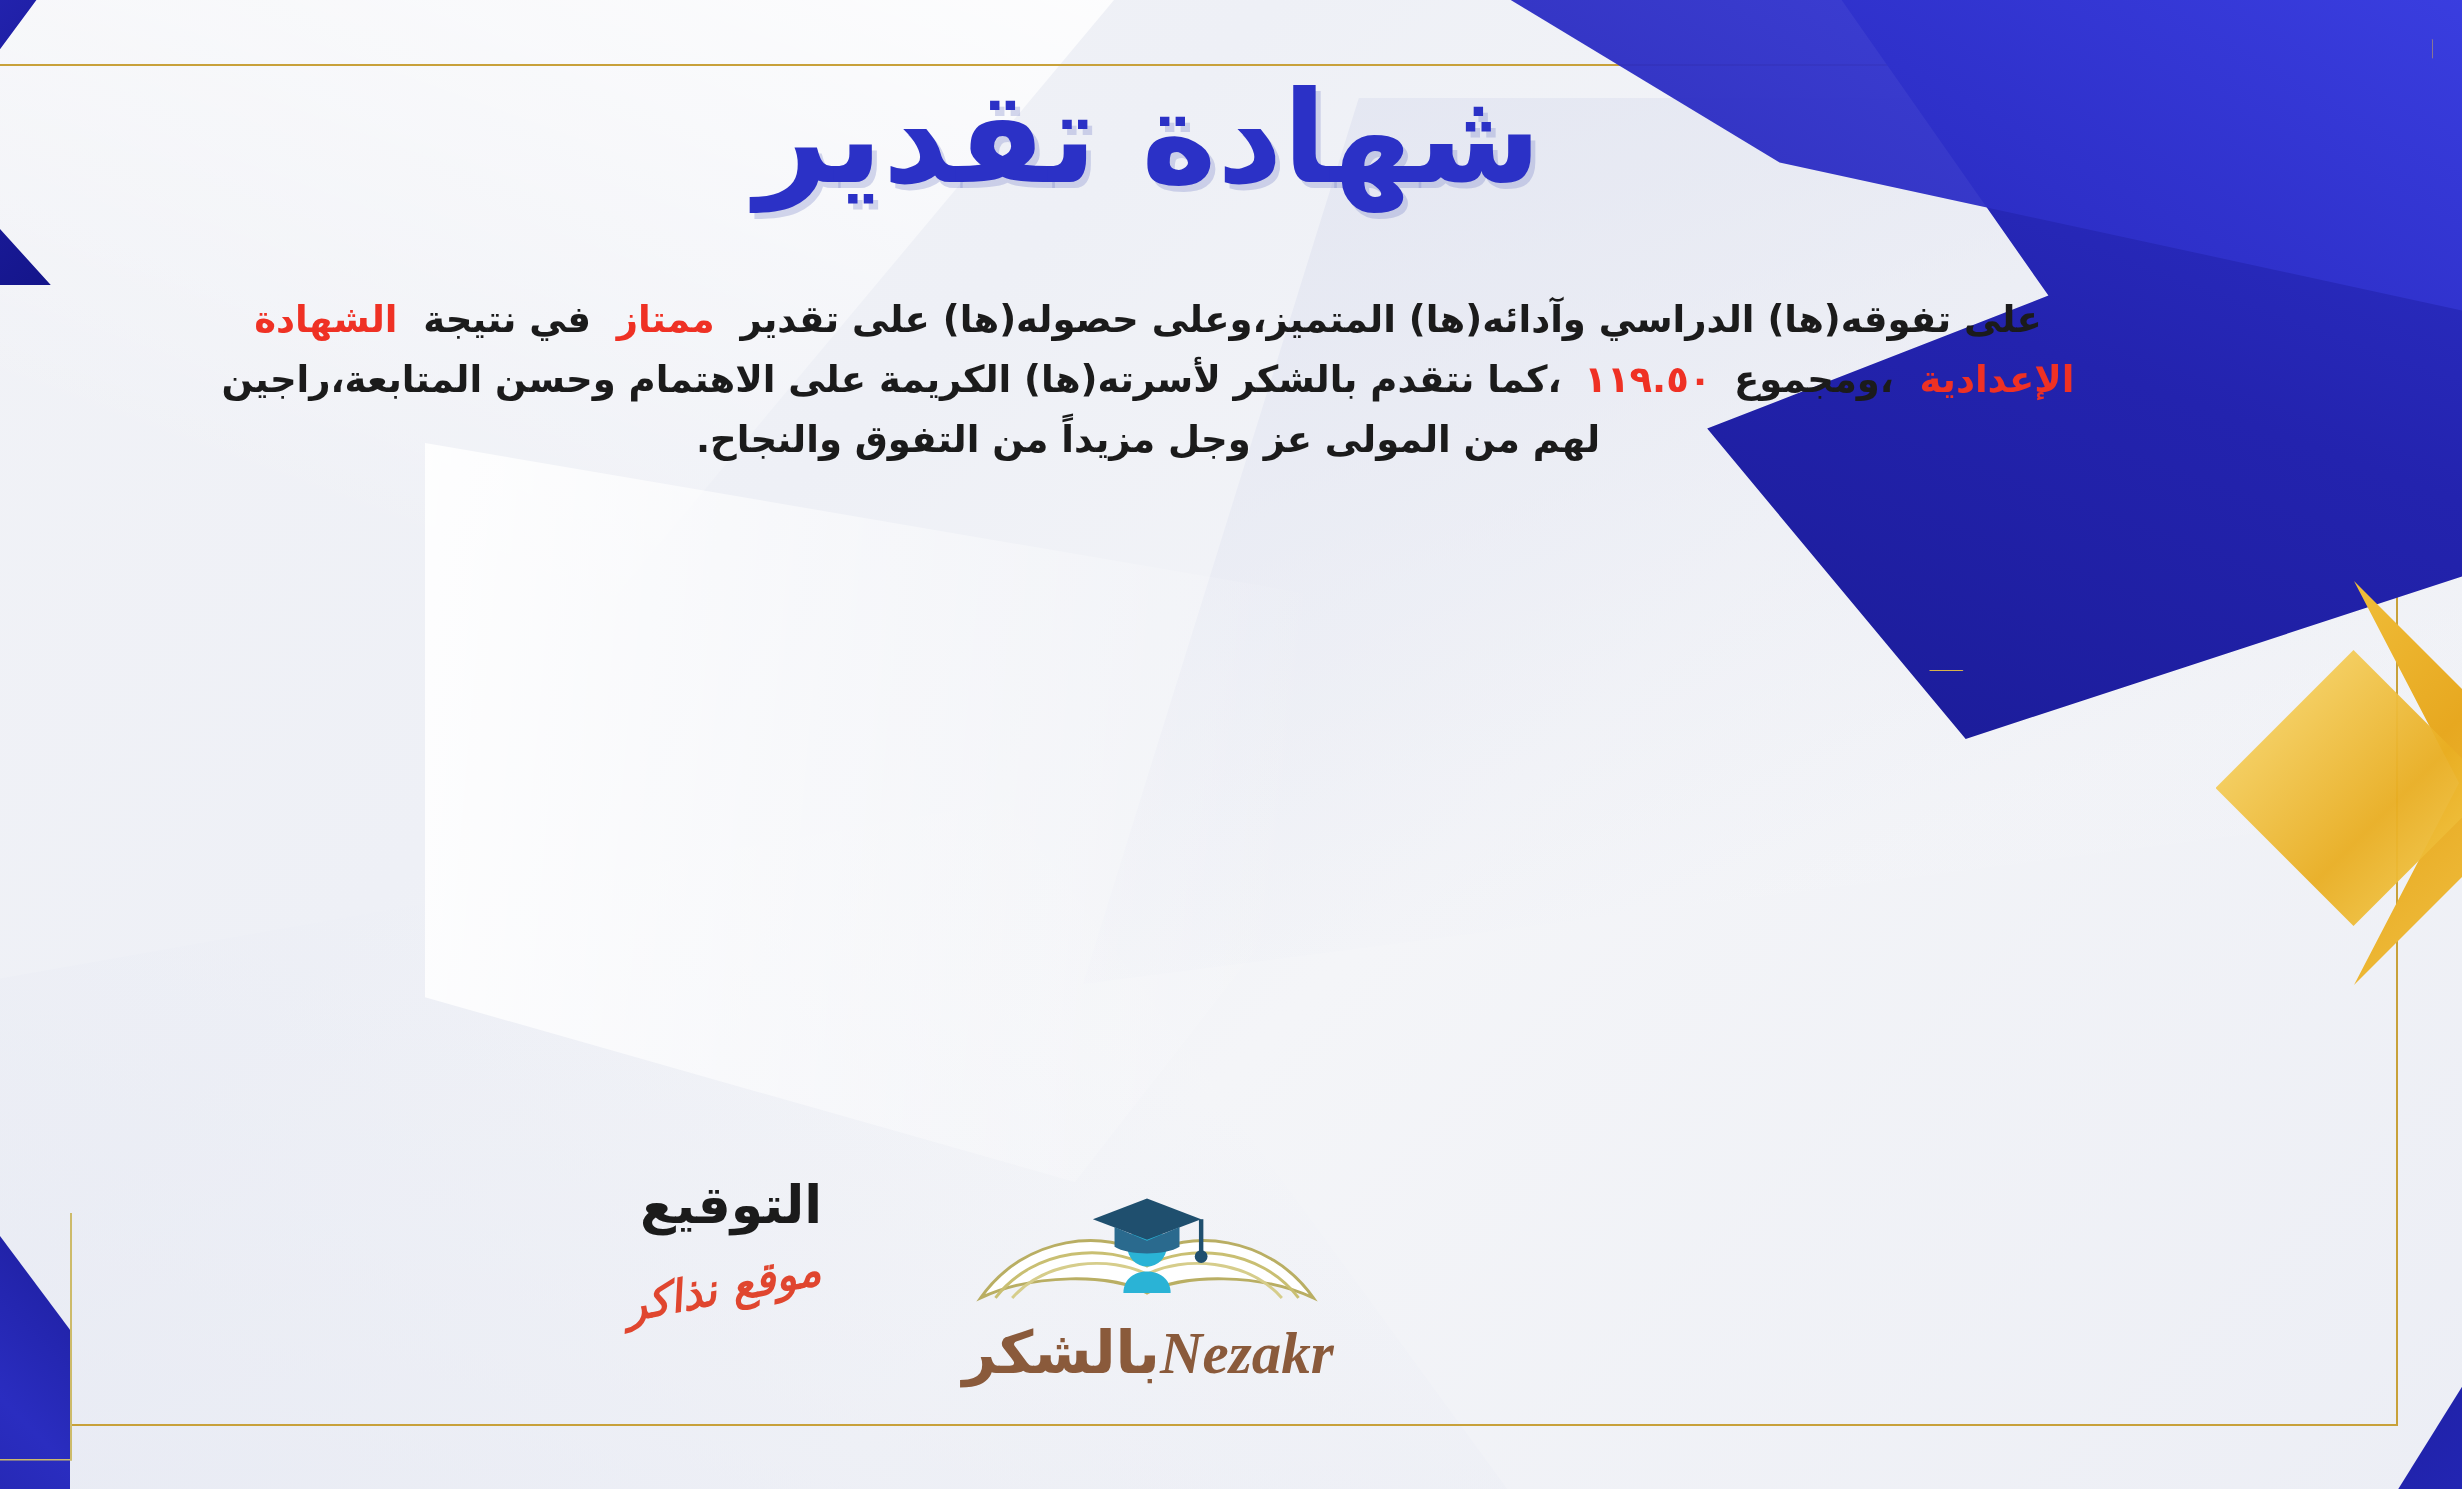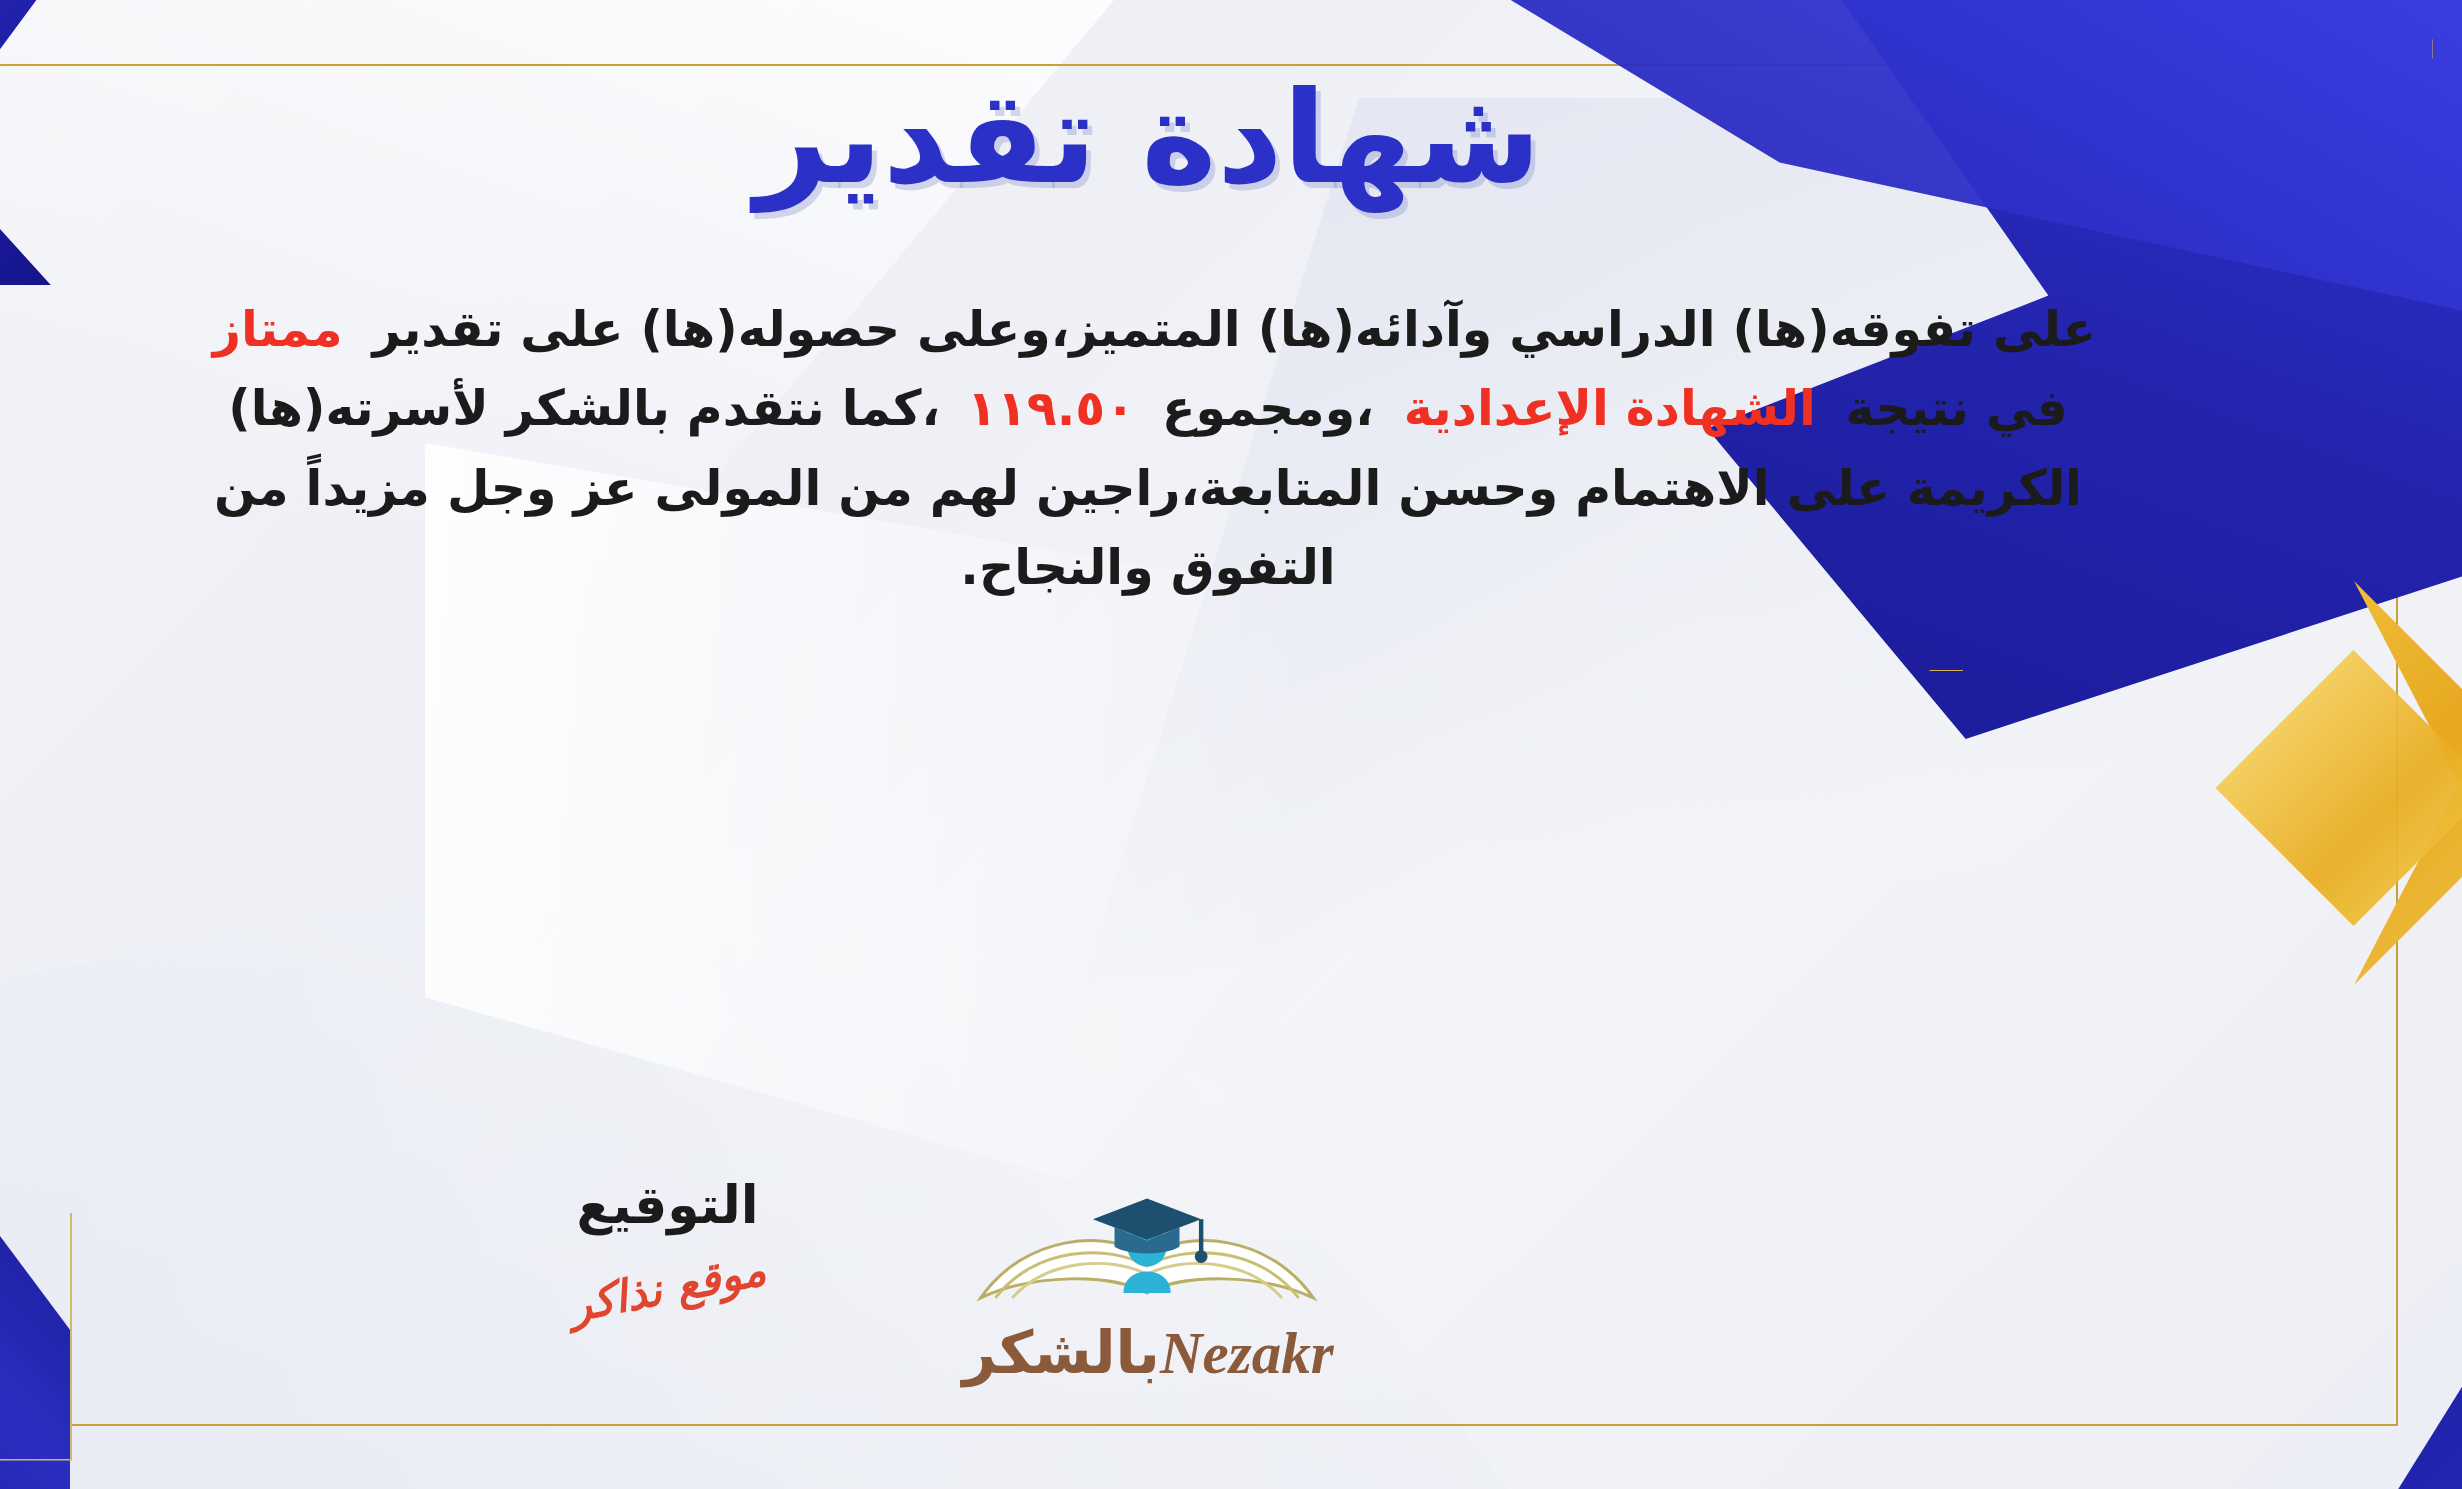--- a/index.html
+++ b/index.html
@@ -180,21 +180,21 @@
   .student-name {
     margin-top: 23.6px;
     font-size: 55px;
     color: #ef3124;
     font-weight: 700;
     letter-spacing: 0.5px;
   }
 
   .paragraph {
     margin-top: 34px;
-    font-size: 49px;
+    font-size: 37px;
     color: #1b1b1b;
     font-weight: 600;
     line-height: 1.62;
     text-align: center;
     direction: rtl;
   }
   .paragraph .hl {
     color: #ef3124;
     font-weight: 700;
     padding: 0 12.8px;
@@ -209,24 +209,24 @@
   
   .footer-row {
     position: absolute;
     bottom: 98px;
     left: 0; right: 0;
     height: 276px;
   }
 
   .signature-area {
     position: absolute;
-    right: 1573px;
+    right: 1640px;
     top: 59px;
     width: 443px;
-    text-align: center;
+    text-align: right;
     direction: rtl;
   }
   .signature-label {
     font-size: 52px;
     color: #1b1b1b;
     font-weight: 600;
   }
   .signature-mark {
     margin-top: 27px;
     font-size: 44px;

